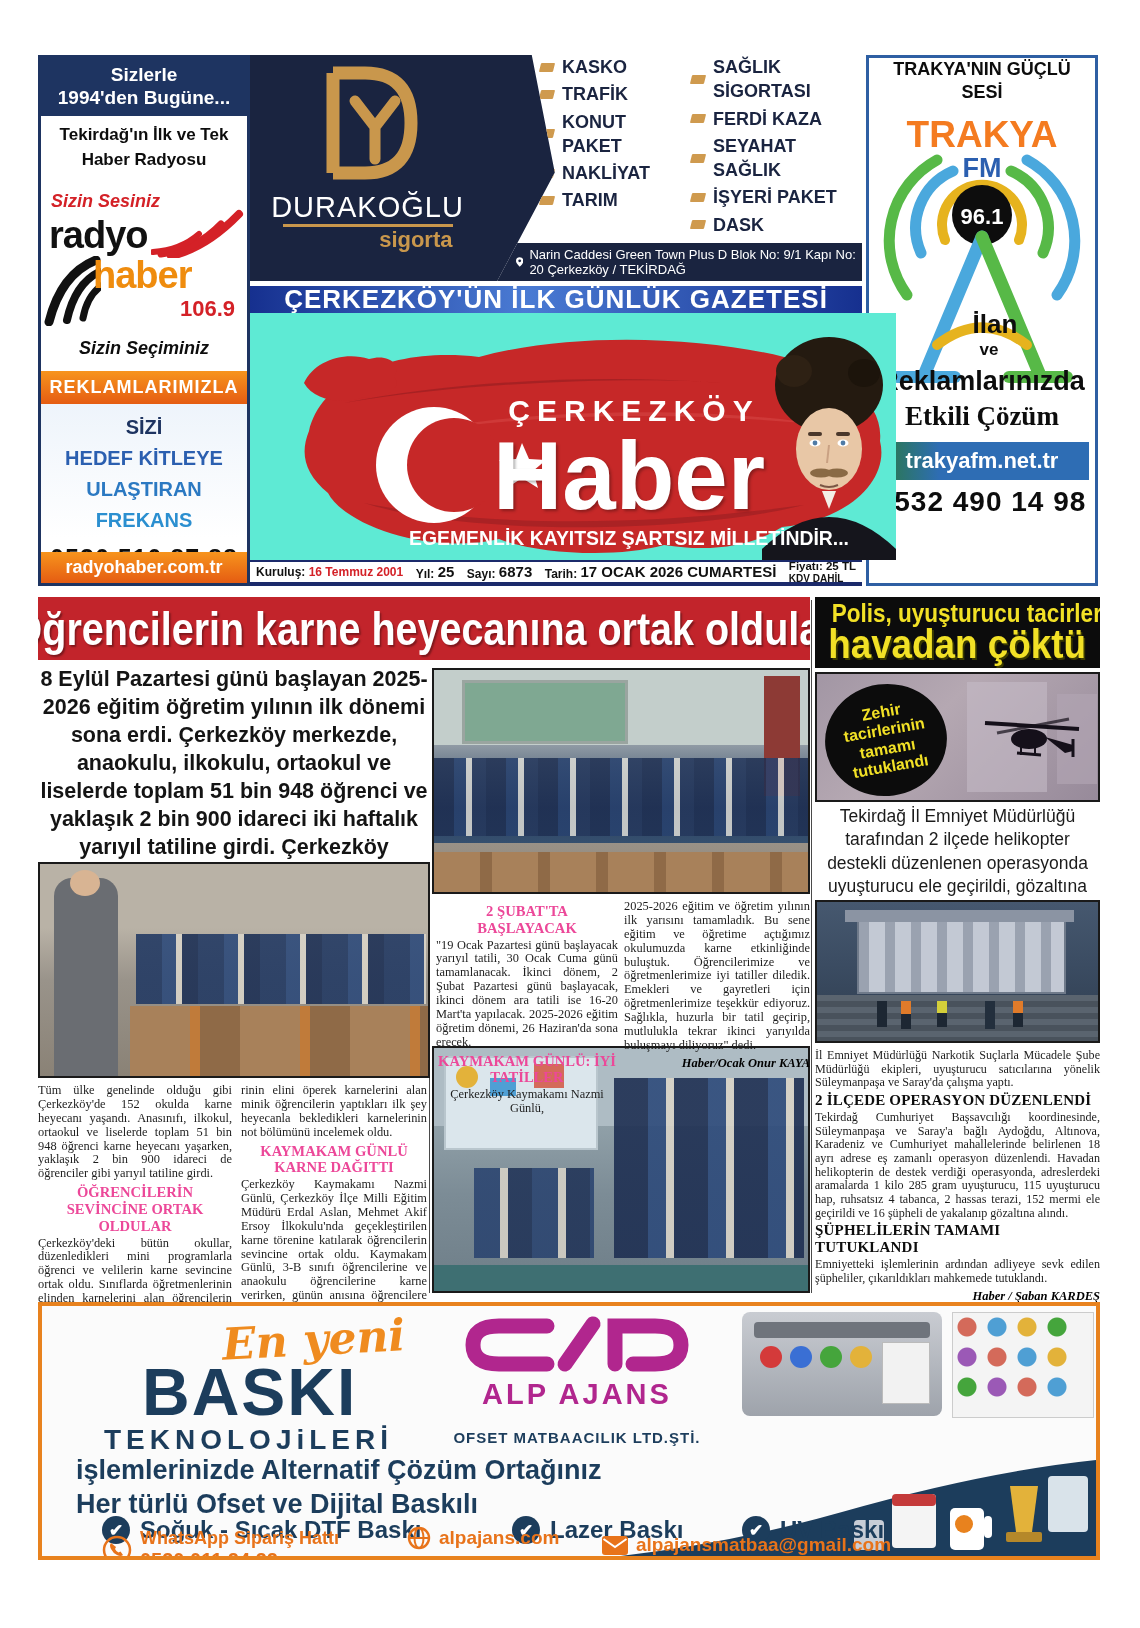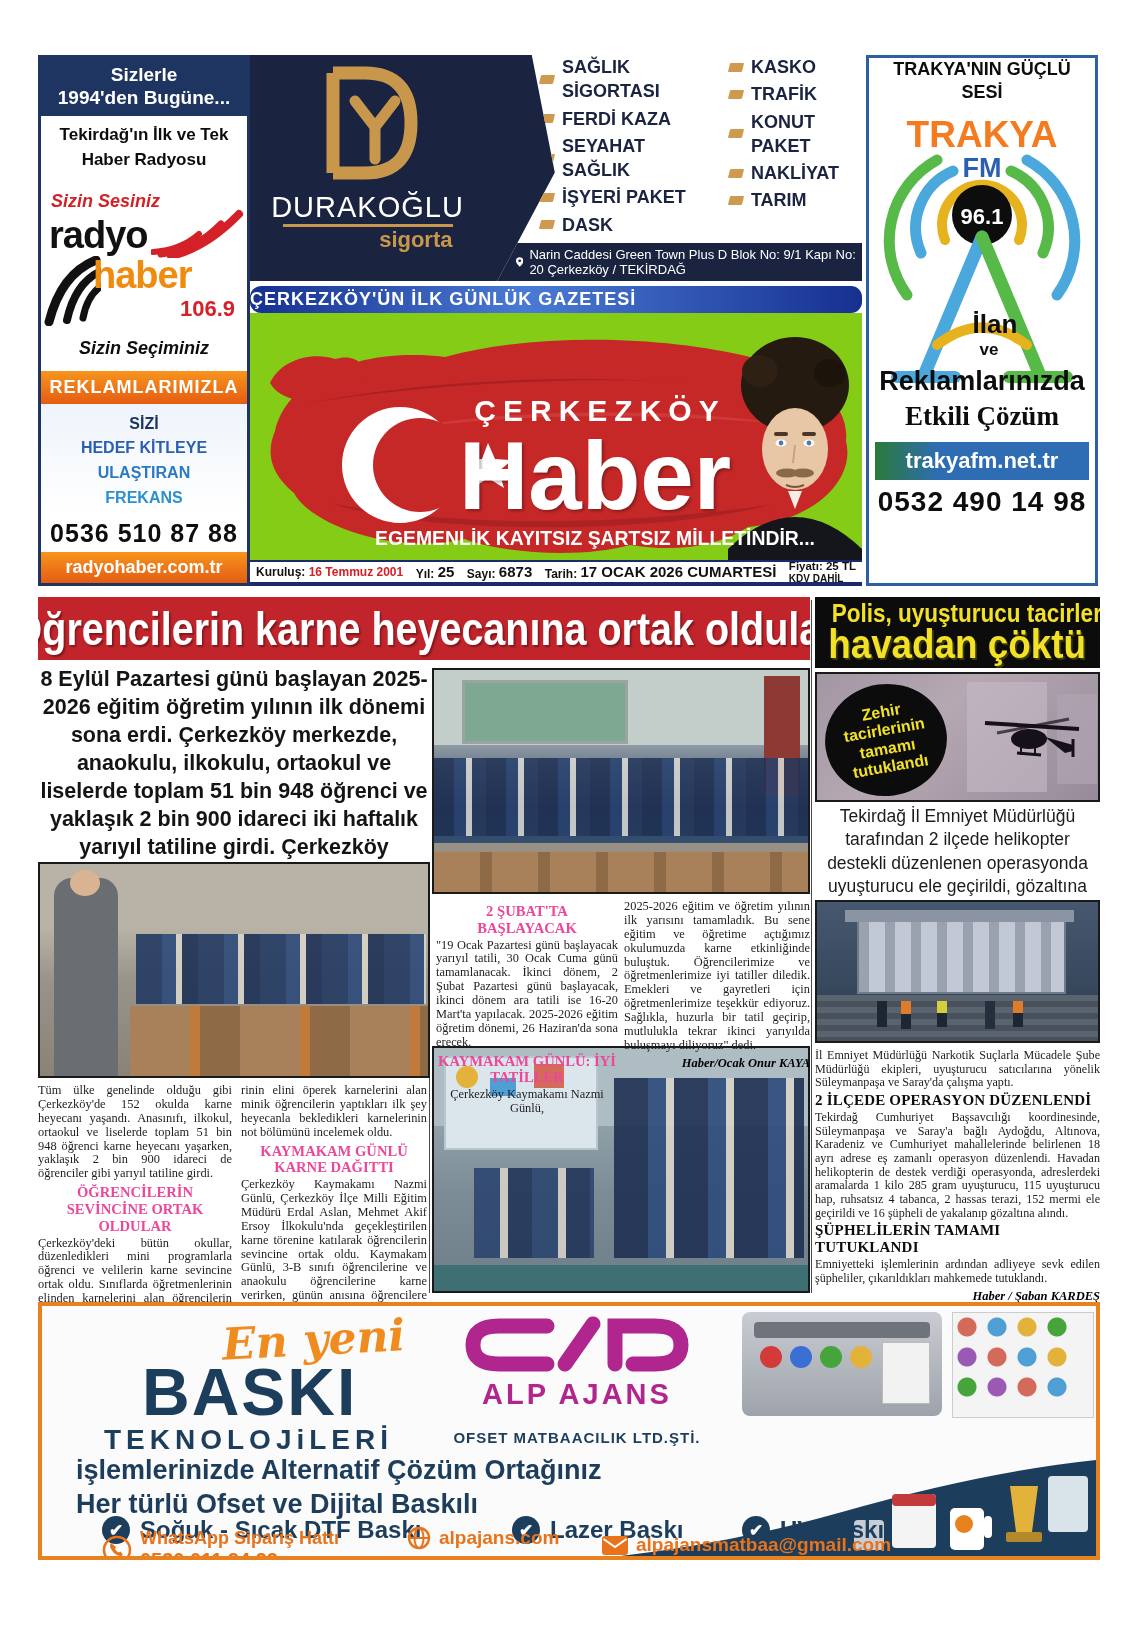--- a/index.html
+++ b/index.html
@@ -14,21 +14,21 @@
   .radyo-sub{color:#0d0d0d;text-align:center;font-weight:bold;font-size:17px;line-height:1.5;padding:6px 2px 2px;}
   .sizin{color:#d42127;font-style:italic;font-weight:bold;font-size:18px;padding:16px 9px 0 10px;}
   .rlogo{position:relative;height:120px;}
   .rlogo .w1{position:absolute;left:8px;top:2px;font-weight:bold;font-size:38px;color:#111;letter-spacing:-1px;}
   .rlogo .w2{position:absolute;left:52px;top:42px;font-weight:bold;font-size:38px;color:#ef8c0e;letter-spacing:-1px;}
   .rlogo .fq{position:absolute;right:12px;top:84px;font-weight:bold;font-size:22px;color:#d42127;}
   .secim{color:#0d0d0d;font-style:italic;font-weight:bold;font-size:18px;text-align:center;padding-top:6px;}
   .reklam{background:linear-gradient(180deg,#f7941d,#e55c12);color:#fff;font-weight:bold;font-size:18px;
           text-align:center;letter-spacing:1px;padding:6px 0;margin-top:12px;}
   .hedef{background:linear-gradient(180deg,#eef4fb,#ffffff);text-align:center;padding:8px 0 2px;}
-  .hedef div{font-weight:bold;font-size:16px;line-height:1.55;}
+  .hedef div{font-weight:bold;font-size:20px;line-height:1.55;}
   .rphone{font-weight:bold;font-size:25px;color:#0d0d0d;text-align:center;letter-spacing:1px;padding:6px 0 8px;}
   .rsite{position:absolute;left:0;right:0;bottom:0;background:linear-gradient(180deg,#f7941d,#e55c12);
          color:#fff;font-weight:bold;font-size:18px;text-align:center;padding:5px 0;}
   
   .dura{left:250px;top:55px;width:612px;height:226px;background:#1a2440;}
   .dura-left{position:absolute;left:0;top:0;width:235px;height:100%;text-align:center;}
   .dura-brand{color:#fff;font-size:29px;letter-spacing:1px;margin-top:4px;font-weight:500;}
   .dura-sig{color:#c9974c;font-size:22px;font-weight:bold;text-align:right;width:170px;margin:0 auto;
             border-top:3px solid #c9974c;padding-top:0px;}
   .dura-white{position:absolute;left:228px;top:0;right:0;bottom:0;background:#fff;
@@ -46,22 +46,22 @@
              display:flex;align-items:center;gap:6px;padding:4px 6px 4px 38px;}
   
   .trakya{left:866px;top:55px;width:232px;height:531px;border:3px solid #2e5fa3;background:#fff;box-sizing:border-box;text-align:center;}
   .tr-head{font-weight:bold;font-size:18px;color:#0d0d0d;line-height:1.3;}
   .tr-etk{font-size:27px;color:#0d0d0d;margin-top:2px;font-family:"Liberation Serif",serif;font-weight:bold;}
   .tr-site{background:linear-gradient(90deg,#2a7a3a,#2e6db4 30%,#2e6db4);color:#fff;font-weight:bold;font-size:22px;
            padding:6px 0;margin:10px 6px 0;}
   .tr-phone{font-weight:bold;font-size:28px;color:#0d0d0d;letter-spacing:1px;padding-top:6px;}
   
   .banner{left:250px;top:286px;width:612px;height:27px;background:linear-gradient(90deg,#16308f,#4a7bd4 45%,#16308f);
-          color:#fff;font-weight:bold;font-size:18px;letter-spacing:1px;line-height:27px;border-radius:11px;}
-  .flagbox{left:250px;top:313px;width:612px;height:247px;background:#84cc16;}
+          color:#fff;font-weight:bold;font-size:26px;letter-spacing:1px;text-align:center;line-height:27px;}
+  .flagbox{left:250px;top:313px;width:612px;height:247px;background:#5eead4;padding-left:34px;}
   .infobar{left:250px;top:560px;width:612px;height:26px;border-top:2px solid #1b2a6b;border-bottom:4px solid #1b2a6b;
            box-sizing:border-box;display:flex;align-items:center;justify-content:space-between;padding:0 6px;font-size:12px;font-weight:bold;color:#111;}
   .infobar .red{color:#d42127;}
   .infobar .big{font-size:15px;position:relative;top:-1px;}
   .fiyat{line-height:1.05;text-align:left;font-size:11.5px;}
   
   .band{left:38px;top:597px;width:772px;height:63px;background:#c2242b;display:flex;align-items:center;justify-content:center;overflow:hidden;}
   .band span{color:#fff;font-weight:bold;font-size:47px;white-space:nowrap;transform:scaleX(.84);text-shadow:2px 2px 2px rgba(0,0,0,.35);}
   
   .intro{left:38px;top:666px;width:392px;font-weight:600;font-size:21.5px;line-height:1.3;color:#141414;text-align:center;}
@@ -155,62 +155,62 @@
     <div class="dura-left">
       <svg width="150" height="120" viewBox="0 0 150 120" style="margin-top:8px;">
         <path d="M40,10 V110 M40,10 H72 Q118,10 118,60 Q118,110 72,110 H40" stroke="#c9974c" stroke-width="13" fill="none"></path>
         <path d="M62,38 L82,64 L102,38 M82,64 V96" stroke="#c9974c" stroke-width="11" fill="none" stroke-linecap="round"></path>
       </svg>
       <div class="dura-brand">DURAKOĞLU</div>
       <div class="dura-sig">sigorta</div>
     </div>
     <div class="dura-white">
       <div class="ins-cols">
+        <div class="ins-col" style="width:150px;">
+          <div class="ins-item">
+              <span class="ins-b"></span>
+              <span>KASKO</span>
+            </div>
+          <div class="ins-item">
+              <span class="ins-b"></span>
+              <span>TRAFİK</span>
+            </div>
+          <div class="ins-item">
+              <span class="ins-b"></span>
+              <span>KONUT PAKET</span>
+            </div>
+          <div class="ins-item">
+              <span class="ins-b"></span>
+              <span>NAKLİYAT</span>
+            </div>
+          <div class="ins-item">
+              <span class="ins-b"></span>
+              <span>TARIM</span>
+            </div>
+        </div>
         <div class="ins-col">
           <div class="ins-item">
               <span class="ins-b"></span>
               <span>SAĞLIK SİGORTASI</span>
             </div>
           <div class="ins-item">
               <span class="ins-b"></span>
               <span>FERDİ KAZA</span>
             </div>
           <div class="ins-item">
               <span class="ins-b"></span>
               <span>SEYAHAT SAĞLIK</span>
             </div>
           <div class="ins-item">
               <span class="ins-b"></span>
               <span>İŞYERİ PAKET</span>
             </div>
           <div class="ins-item">
               <span class="ins-b"></span>
               <span>DASK</span>
-            </div>
-        </div>
-        <div class="ins-col" style="width:150px;">
-          <div class="ins-item">
-              <span class="ins-b"></span>
-              <span>KASKO</span>
-            </div>
-          <div class="ins-item">
-              <span class="ins-b"></span>
-              <span>TRAFİK</span>
-            </div>
-          <div class="ins-item">
-              <span class="ins-b"></span>
-              <span>KONUT PAKET</span>
-            </div>
-          <div class="ins-item">
-              <span class="ins-b"></span>
-              <span>NAKLİYAT</span>
-            </div>
-          <div class="ins-item">
-              <span class="ins-b"></span>
-              <span>TARIM</span>
             </div>
         </div>
       </div>
       <div class="dura-pill">Tüm Sigorta İşlerinizde Çerkezköy'de Hizmetinizdeyiz.</div>
       <div class="dura-contact">
         <svg width="18" height="13" viewBox="0 0 18 13">
             <rect width="18" height="13" rx="2" fill="#cf9a4e"></rect>
             <path d="M1,2 L9,8 L17,2" stroke="#fff" stroke-width="1.5" fill="none"></path>
           </svg>
         <span style="font-size:16px;">sigorta@durakoglutruzim.com</span>

